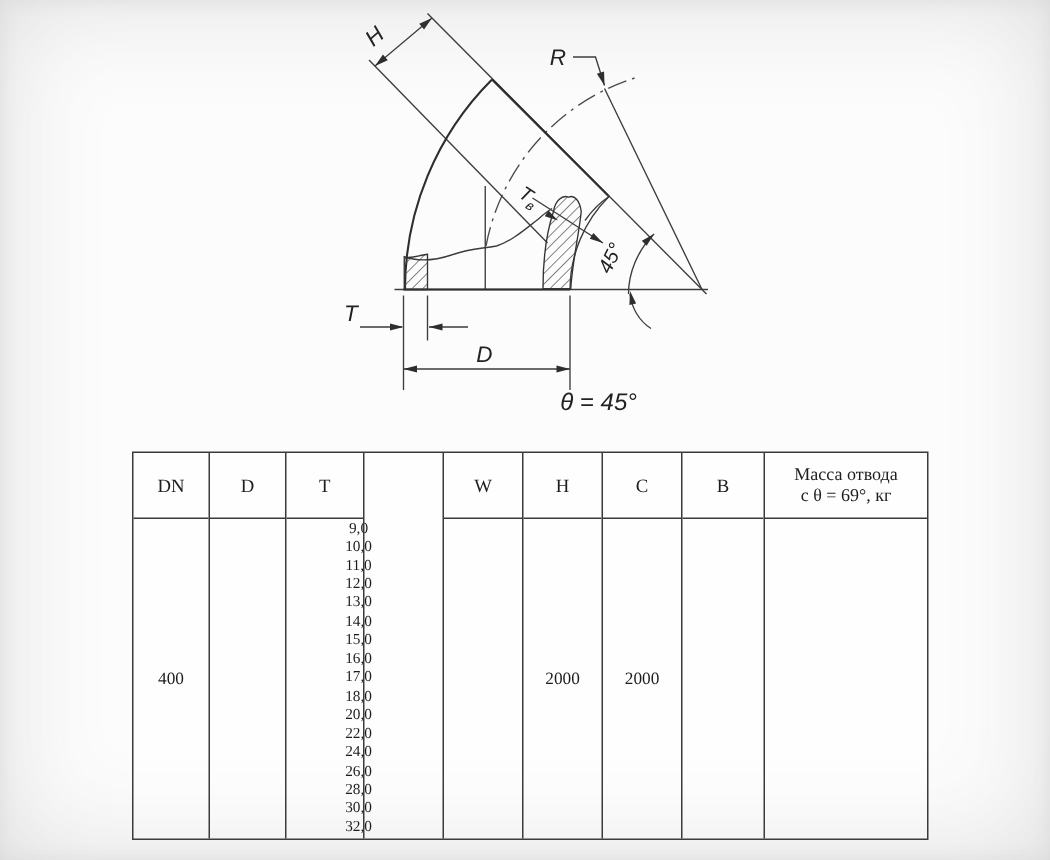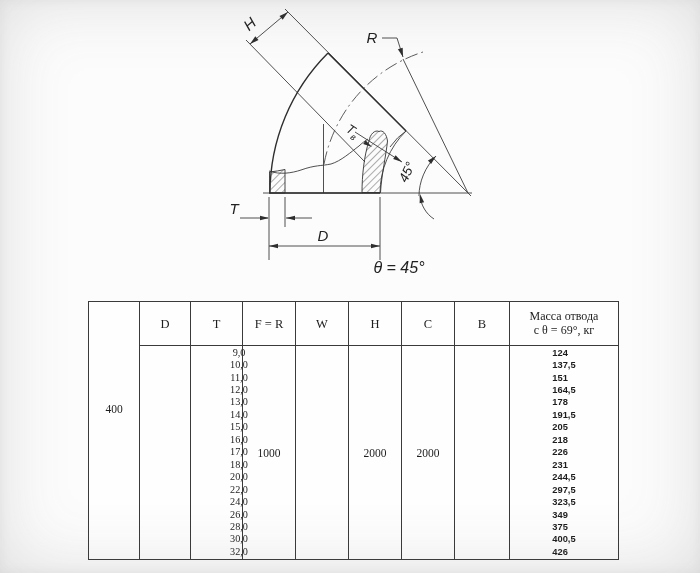--- a/index.html
+++ b/index.html
@@ -111,20 +111,21 @@
     <polygon class="arr" points="269,246 278,243.7 278,248.3"></polygon>
     <polygon class="arr" points="380,246 371,243.7 371,248.3"></polygon>
     <text class="lbl" font-size="15" text-anchor="middle" x="323" y="241">D</text>
   </g>
 
   <text class="lbl" font-size="16" text-anchor="middle" x="399" y="273">θ = 45°</text>
 </svg>
 
 <div class="tbl">
   <div class="col" style="width:50px">
+    <div class="hd">DN</div>
     <div class="bd">400</div>
   </div>
   <div class="col" style="width:50px">
     <div class="hd">D</div>
   </div>
   <div class="col" style="width:51px">
     <div class="hd">T</div>
     <div class="bd">
         <div class="list">9,0
 10,0
@@ -139,57 +140,36 @@
 20,0
 22,0
 24,0
 26,0
 28,0
 30,0
 32,0</div>
       </div>
   </div>
   <div class="col" style="width:52px">
-    <div class="hd">F = R</div>
-    <div class="bd">1000</div>
   </div>
   <div class="col" style="width:52px">
     <div class="hd">W</div>
   </div>
   <div class="col" style="width:52px">
     <div class="hd">H</div>
     <div class="bd">2000</div>
   </div>
   <div class="col" style="width:52px">
     <div class="hd">C</div>
     <div class="bd">2000</div>
   </div>
   <div class="col" style="width:54px">
     <div class="hd">B</div>
   </div>
   <div class="col" style="width:108px">
     <div class="hd mass-hd">
       <span>Масса отвода</span>
       <span>с θ = 69°, кг</span>
     </div>
-    <div class="bd">
-        <div class="mass-list">124
-137,5
-151
-164,5
-178
-191,5
-205
-218
-226
-231
-244,5
-297,5
-323,5
-349
-375
-400,5
-426</div>
-      </div>
   </div>
 </div>
 
 <div class="vignette"></div>
 
 </body></html>

